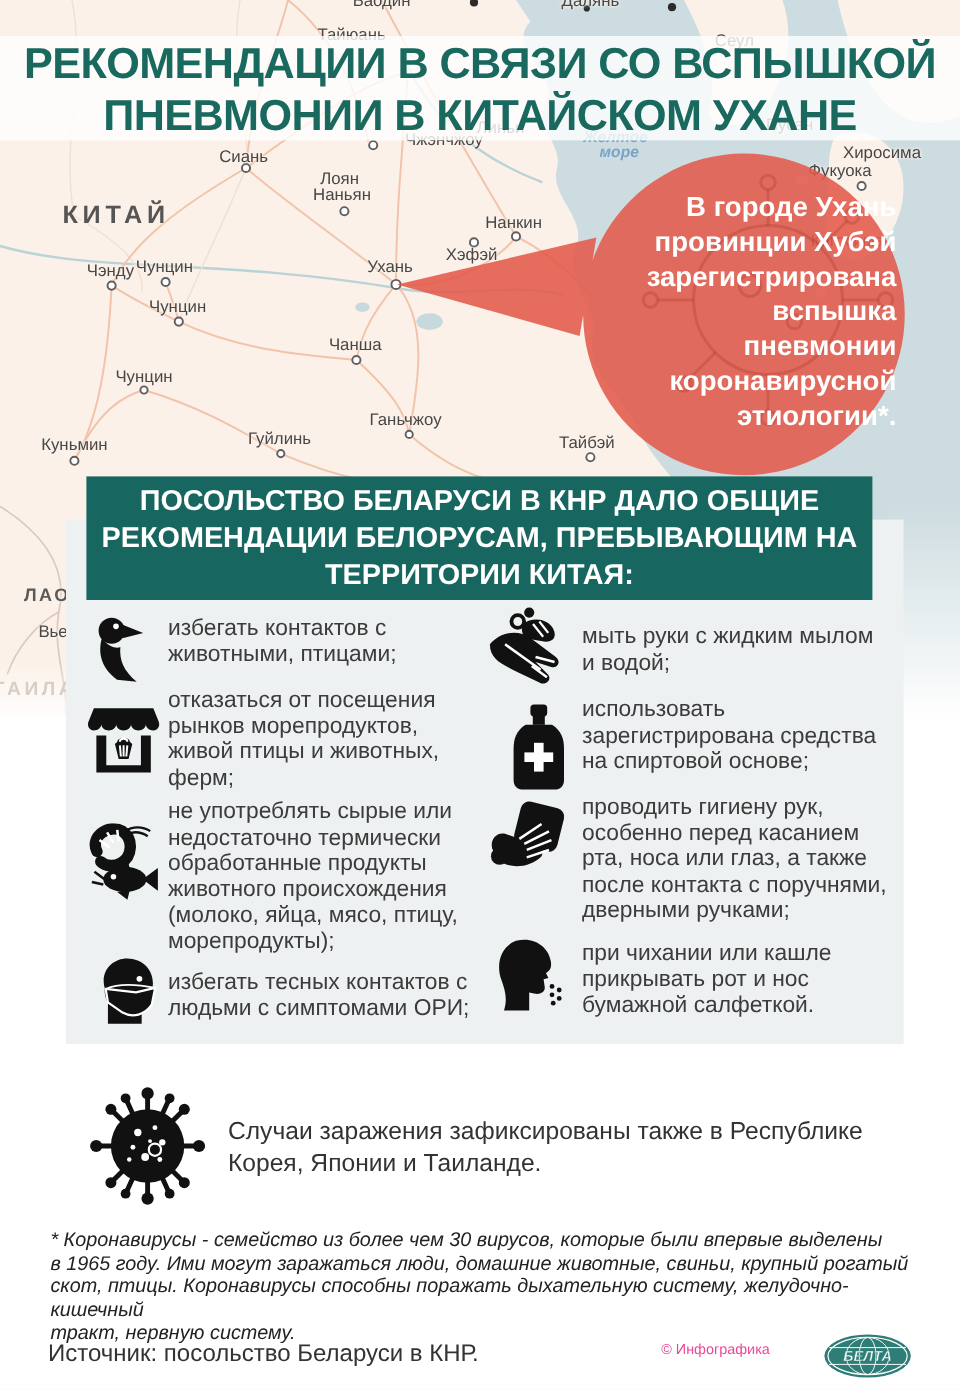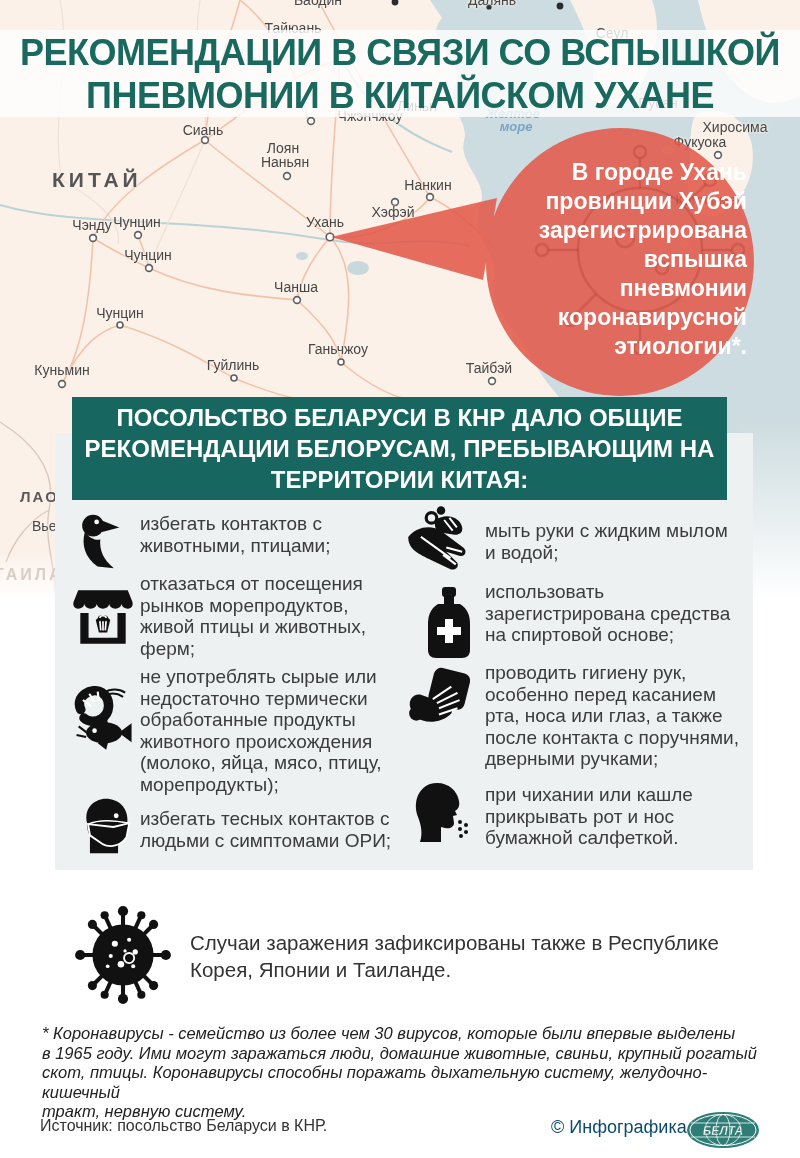--- a/index.html
+++ b/index.html
@@ -50,22 +50,22 @@
 
   
   .rec-text{z-index:3;font-size:19px;line-height:21.5px;color:#3c3c3c;}
   .rec-icon{z-index:3;}
   .rec-icon svg{display:block;}
 
   
   .note-icon{left:72px;top:903px;z-index:2;}
   .note-text{left:190px;top:929px;width:575px;font-size:20.5px;line-height:27px;color:#333;z-index:2;}
   .footnote{left:42px;top:1024px;width:735px;font-style:italic;font-size:16.5px;line-height:19.5px;color:#222;z-index:2;}
-  .src{left:40px;top:1117px;font-size:16px;color:#333;z-index:2;}
-  .copy{left:551px;top:1117px;font-size:18px;color:#0c4a6e;z-index:2;}
+  .src{left:40px;top:1117px;font-size:20px;color:#333;z-index:2;}
+  .copy{left:551px;top:1117px;font-size:12px;color:#ec4899;z-index:2;}
   .logo{left:686px;top:1111px;z-index:2;}
 </style>
 </head>
 <body>
 
 <div class="abs map">
   <svg width="800" height="600" viewBox="0 0 800 600">
     <defs>
       <linearGradient id="fadeW" x1="0" y1="0" x2="0" y2="1">
         <stop offset="0" stop-color="#ffffff" stop-opacity="0"></stop>

